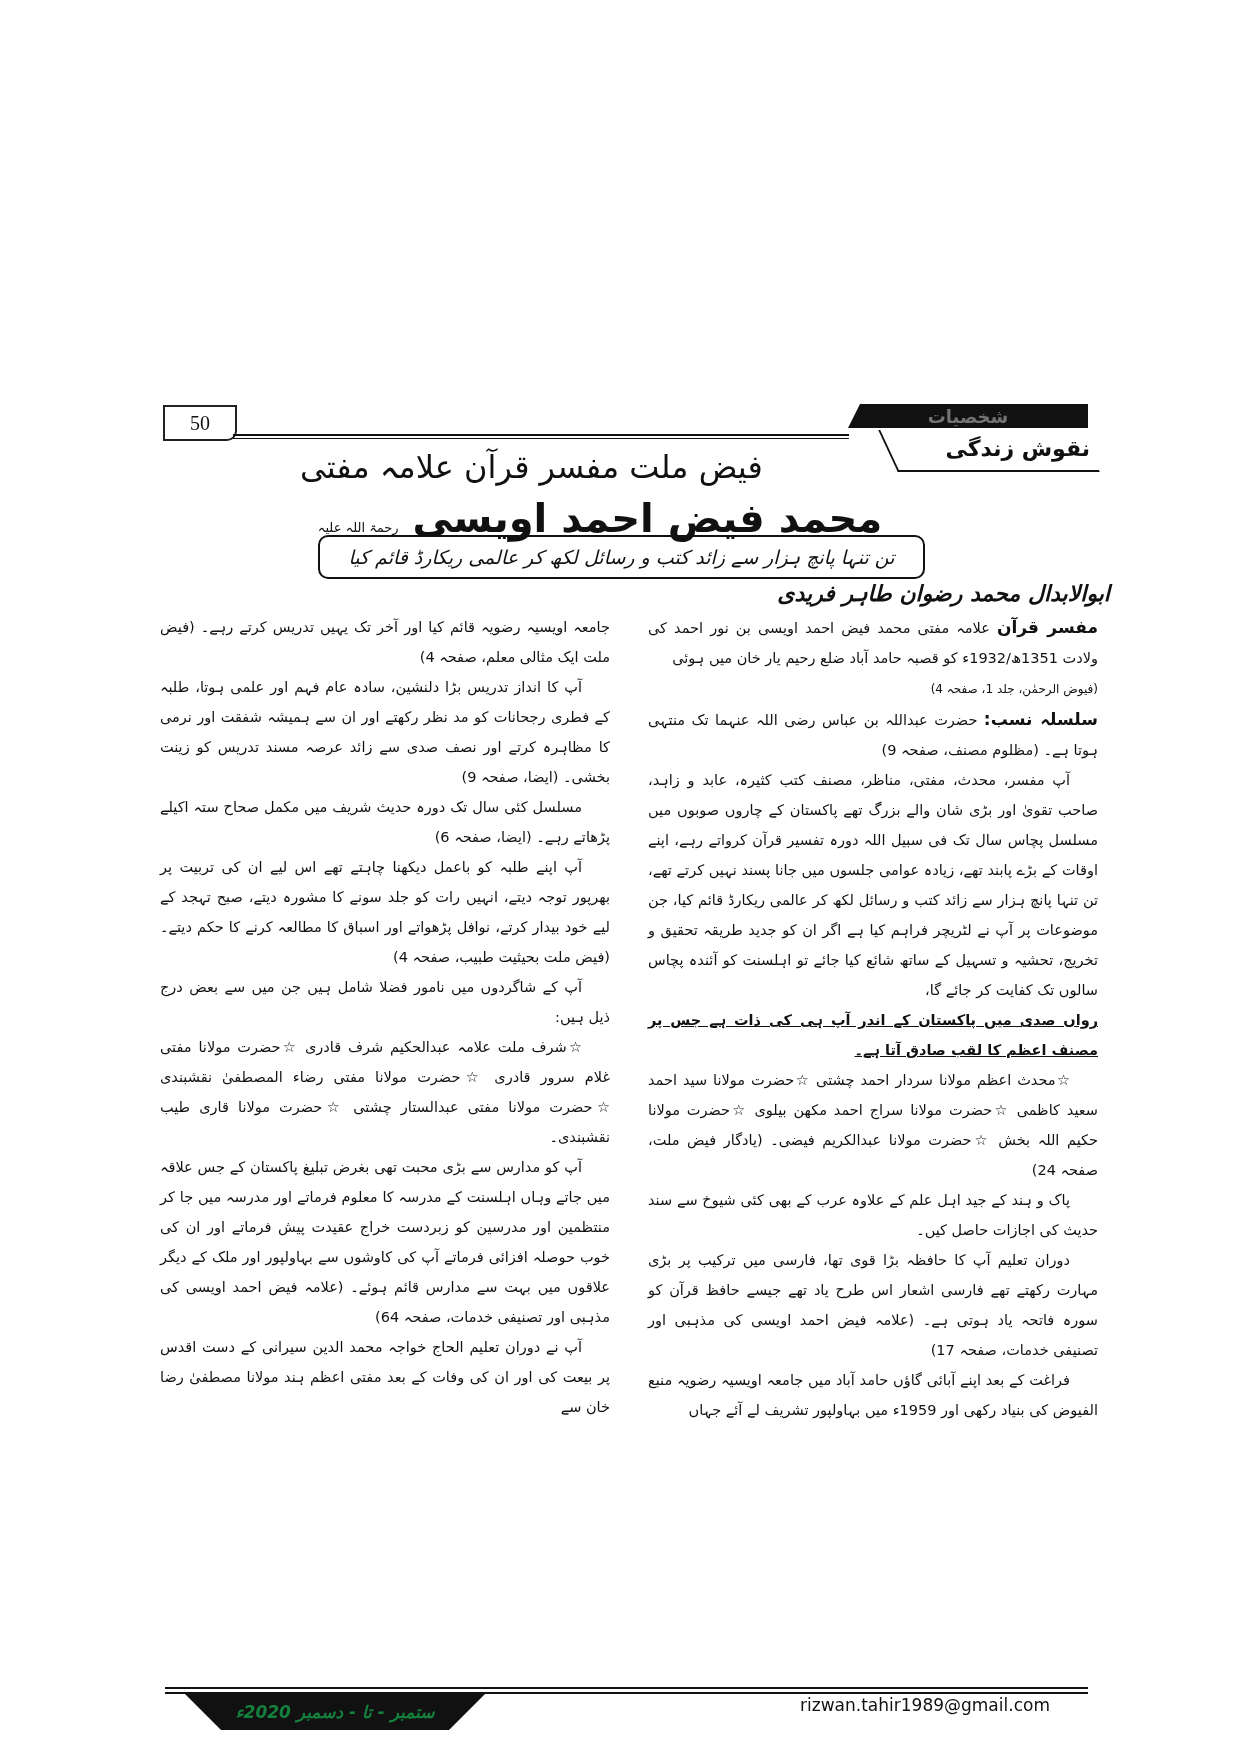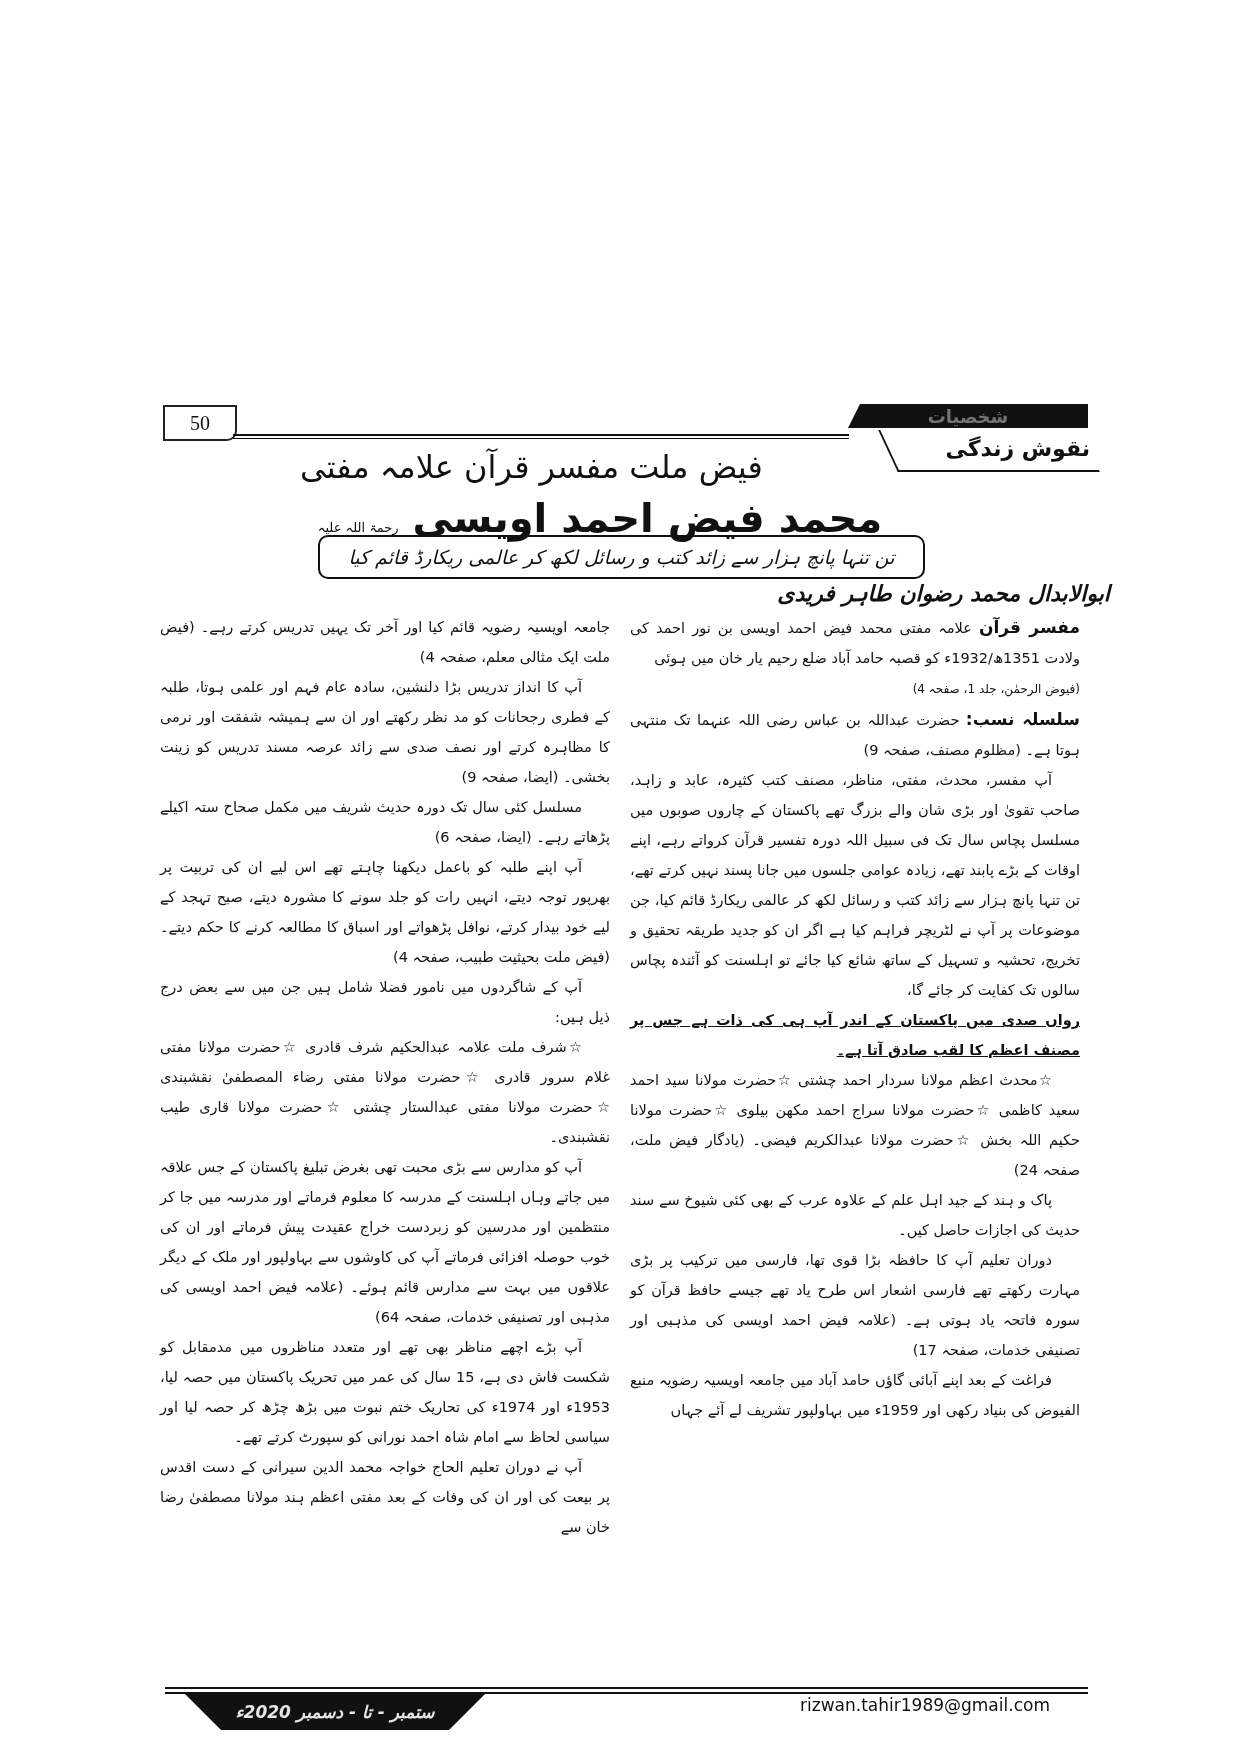--- a/index.html
+++ b/index.html
@@ -9,30 +9,30 @@
   .header-rule { position:absolute; left:233px; top:434px; width:616px; height:2px; background:#111; }
   .header-rule2 { position:absolute; left:233px; top:438px; width:616px; height:1px; background:#111; }
   .series-tag { position:absolute; left:888px; top:430px; width:200px; height:40px; border-bottom:2px solid #111; border-left:2px solid #111; transform:skewX(25deg); }
   .series-label { position:absolute; left:940px; top:436px; width:150px; text-align:right; font-size:22px; font-weight:bold; direction:rtl; }
   .title-1 { position:absolute; left:300px; top:448px; width:600px; text-align:left; font-size:32px; direction:rtl; font-family:"DejaVu Sans", sans-serif; letter-spacing:1px; }
   .title-2 { position:absolute; left:300px; top:495px; width:600px; text-align:center; direction:rtl; font-size:40px; font-weight:bold; font-family:"DejaVu Sans", sans-serif; }
   .title-2 .honorific { font-size:13px; font-weight:normal; }
   .subtitle-box { position:absolute; left:318px; top:535px; width:603px; height:40px; border:2px solid #111; border-radius:10px; display:flex; align-items:center; justify-content:center; font-size:19px; font-style:italic; direction:rtl; }
   .author { position:absolute; left:420px; top:581px; width:690px; text-align:right; font-size:22px; font-weight:bold; font-style:italic; direction:rtl; }
   .col { position:absolute; top:612px; width:450px; direction:rtl; text-align:justify; font-size:14.5px; line-height:30px; }
-  .col-right { left:630px; }
+  .col-right { left:648px; }
   .col-left { left:160px; }
   .col p { margin:0; }
   .col .indent { text-indent:28px; }
   .col .lead { font-weight:bold; font-size:17px; }
   .col .ref { font-size:12px; }
   .col .underline { text-decoration:underline; font-weight:bold; }
   .footer-rule-1 { position:absolute; left:165px; top:1687px; width:923px; height:2px; background:#111; }
   .footer-rule-2 { position:absolute; left:165px; top:1692px; width:923px; height:2px; background:#111; }
-  .footer-date { position:absolute; left:185px; top:1694px; width:300px; height:36px; background:#111; color:#e5e5e5; clip-path:polygon(0 0,100% 0,88% 100%,12% 100%); display:flex; align-items:center; justify-content:center; font-size:17px; font-style:italic; font-weight:bold; direction:rtl; }
+  .footer-date { position:absolute; left:185px; top:1694px; width:300px; height:36px; background:#111; color:#15803d; clip-path:polygon(0 0,100% 0,88% 100%,12% 100%); display:flex; align-items:center; justify-content:center; font-size:17px; font-style:italic; font-weight:bold; direction:rtl; }
   .footer-email { position:absolute; left:760px; top:1695px; width:330px; text-align:center; font-family:"DejaVu Sans", sans-serif; font-size:17px; }
 </style>
 </head>
 <body>
 
 <div class="page-num-box">50</div>
 <div class="header-rule"></div>
 <div class="header-rule2"></div>
 <div class="section-tab">شخصیات</div>
 <div class="series-tag"></div>
@@ -60,20 +60,19 @@
     <p class="indent"><span>فراغت کے بعد اپنے آبائی گاؤں حامد آباد میں جامعہ اویسیہ رضویہ منبع الفیوض کی بنیاد رکھی اور 1959ء میں بہاولپور تشریف لے آئے جہاں</span></p>
   </div>
 <div class="col col-left" id="col-left">
     <p><span>جامعہ اویسیہ رضویہ قائم کیا اور آخر تک یہیں تدریس کرتے رہے۔ (فیض ملت ایک مثالی معلم، صفحہ 4)</span></p>
     <p class="indent"><span>آپ کا انداز تدریس بڑا دلنشین، سادہ عام فہم اور علمی ہوتا، طلبہ کے فطری رجحانات کو مد نظر رکھتے اور ان سے ہمیشہ شفقت اور نرمی کا مظاہرہ کرتے اور نصف صدی سے زائد عرصہ مسند تدریس کو زینت بخشی۔ (ایضا، صفحہ 9)</span></p>
     <p class="indent"><span>مسلسل کئی سال تک دورہ حدیث شریف میں مکمل صحاح ستہ اکیلے پڑھاتے رہے۔ (ایضا، صفحہ 6)</span></p>
     <p class="indent"><span>آپ اپنے طلبہ کو باعمل دیکھنا چاہتے تھے اس لیے ان کی تربیت پر بھرپور توجہ دیتے، انہیں رات کو جلد سونے کا مشورہ دیتے، صبح تہجد کے لیے خود بیدار کرتے، نوافل پڑھواتے اور اسباق کا مطالعہ کرنے کا حکم دیتے۔ (فیض ملت بحیثیت طبیب، صفحہ 4)</span></p>
     <p class="indent"><span>آپ کے شاگردوں میں نامور فضلا شامل ہیں جن میں سے بعض درج ذیل ہیں:</span></p>
     <p class="indent"><span>☆شرف ملت علامہ عبدالحکیم شرف قادری ☆حضرت مولانا مفتی غلام سرور قادری ☆حضرت مولانا مفتی رضاء المصطفیٰ نقشبندی ☆حضرت مولانا مفتی عبدالستار چشتی ☆حضرت مولانا قاری طیب نقشبندی۔</span></p>
     <p class="indent"><span>آپ کو مدارس سے بڑی محبت تھی بغرض تبلیغ پاکستان کے جس علاقہ میں جاتے وہاں اہلسنت کے مدرسہ کا معلوم فرماتے اور مدرسہ میں جا کر منتظمین اور مدرسین کو زبردست خراج عقیدت پیش فرماتے اور ان کی خوب حوصلہ افزائی فرماتے آپ کی کاوشوں سے بہاولپور اور ملک کے دیگر علاقوں میں بہت سے مدارس قائم ہوئے۔ (علامہ فیض احمد اویسی کی مذہبی اور تصنیفی خدمات، صفحہ 64)</span></p>
-    <p class="indent"><span>آپ بڑے اچھے مناظر بھی تھے اور متعدد مناظروں میں مدمقابل کو شکست فاش دی ہے، 15 سال کی عمر میں تحریک پاکستان میں حصہ لیا، 1953ء اور 1974ء کی تحاریک ختم نبوت میں بڑھ چڑھ کر حصہ لیا اور سیاسی لحاظ سے امام شاہ احمد نورانی کو سپورٹ کرتے تھے۔</span></p>
     <p class="indent"><span>آپ نے دوران تعلیم الحاج خواجہ محمد الدین سیرانی کے دست اقدس پر بیعت کی اور ان کی وفات کے بعد مفتی اعظم ہند مولانا مصطفیٰ رضا خان سے</span></p>
   </div>
 
 <div class="footer-rule-1"></div>
 <div class="footer-rule-2"></div>
 <div class="footer-date">ستمبر - تا - دسمبر 2020ء</div>
 <div class="footer-email">rizwan.tahir1989@gmail.com</div>
 
 </body></html>

